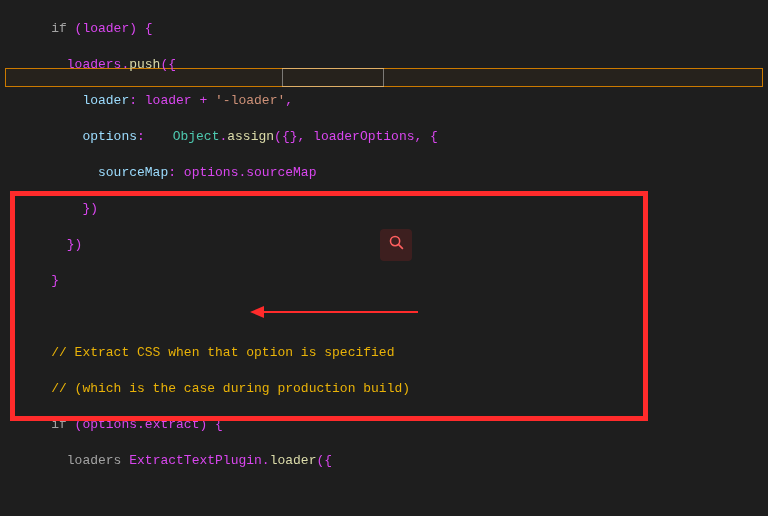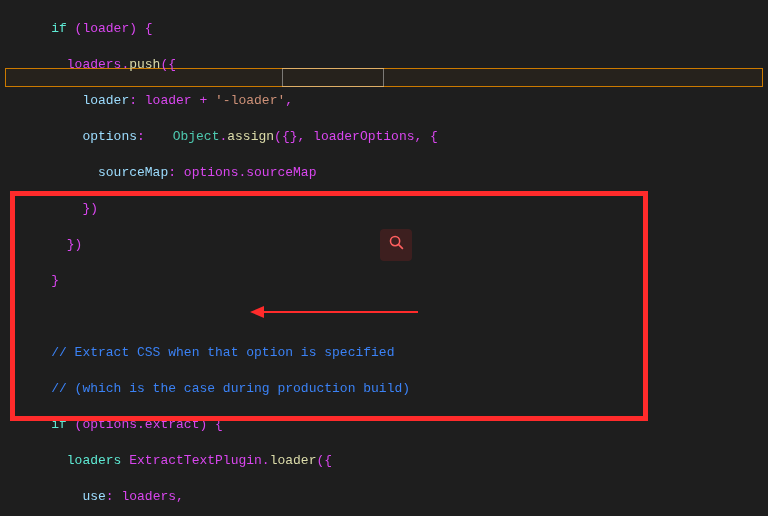--- a/index.html
+++ b/index.html
@@ -10,26 +10,26 @@
     line-height: 18px;
     color: #d4d4d4;
     width: 768px;
     height: 516px;
     overflow: hidden;
     position: relative;
     padding: 2px 0 0 20px;
   }
   .code { position: relative; z-index: 2; white-space: pre; }
   .line { height: 18px; }
-  .kw { color: #5eead4; }
+  .kw { color: #a3a3a3; }
   .cls { color: #4ec9b0; margin-left: 20px; }
   .fn { color: #dcdcaa; margin-top: 32px; }
   .var { color: #9cdcfe; font-family: Liberation Mono, monospace; }
   .str { color: #ce9178; }
-  .cmt { color: #3b82f6; }
+  .cmt { color: #eab308; }
   .pun { color: #d946ef; }
 
   .orange-box {
     position: absolute;
     left: 5px;
     top: 68px;
     width: 758px;
     height: 19px;
     border: 1px solid #cc7a00;
     background: rgba(204,122,0,0.05);
@@ -92,21 +92,20 @@
 <div class="line"><span class="var">        options</span><span class="pun">: </span><span class="cls">Object</span><span class="pun">.</span><span class="fn">assign</span><span class="pun">({}, loaderOptions, {</span></div>
 <div class="line"><span class="var">          sourceMap</span><span class="pun">: options.sourceMap</span></div>
 <div class="line"><span class="pun">        })</span></div>
 <div class="line"><span class="pun">      })</span></div>
 <div class="line"><span class="pun">    }</span></div>
 <div class="line"><span></span></div>
 <div class="line"><span class="cmt">    // Extract CSS when that option is specified</span></div>
 <div class="line"><span class="cmt">    // (which is the case during production build)</span></div>
 <div class="line"><span class="kw">    if</span><span class="pun"> (options.extract) {</span></div>
 <div class="line"><span class="kw">      loaders</span><span class="pun"> ExtractTextPlugin.</span><span class="fn">loader</span><span class="pun">({</span></div>
-<div class="line"><span class="var">        use</span><span class="pun">: loaders,</span></div>
 
 
 
 
 
 
 
 
 
 

